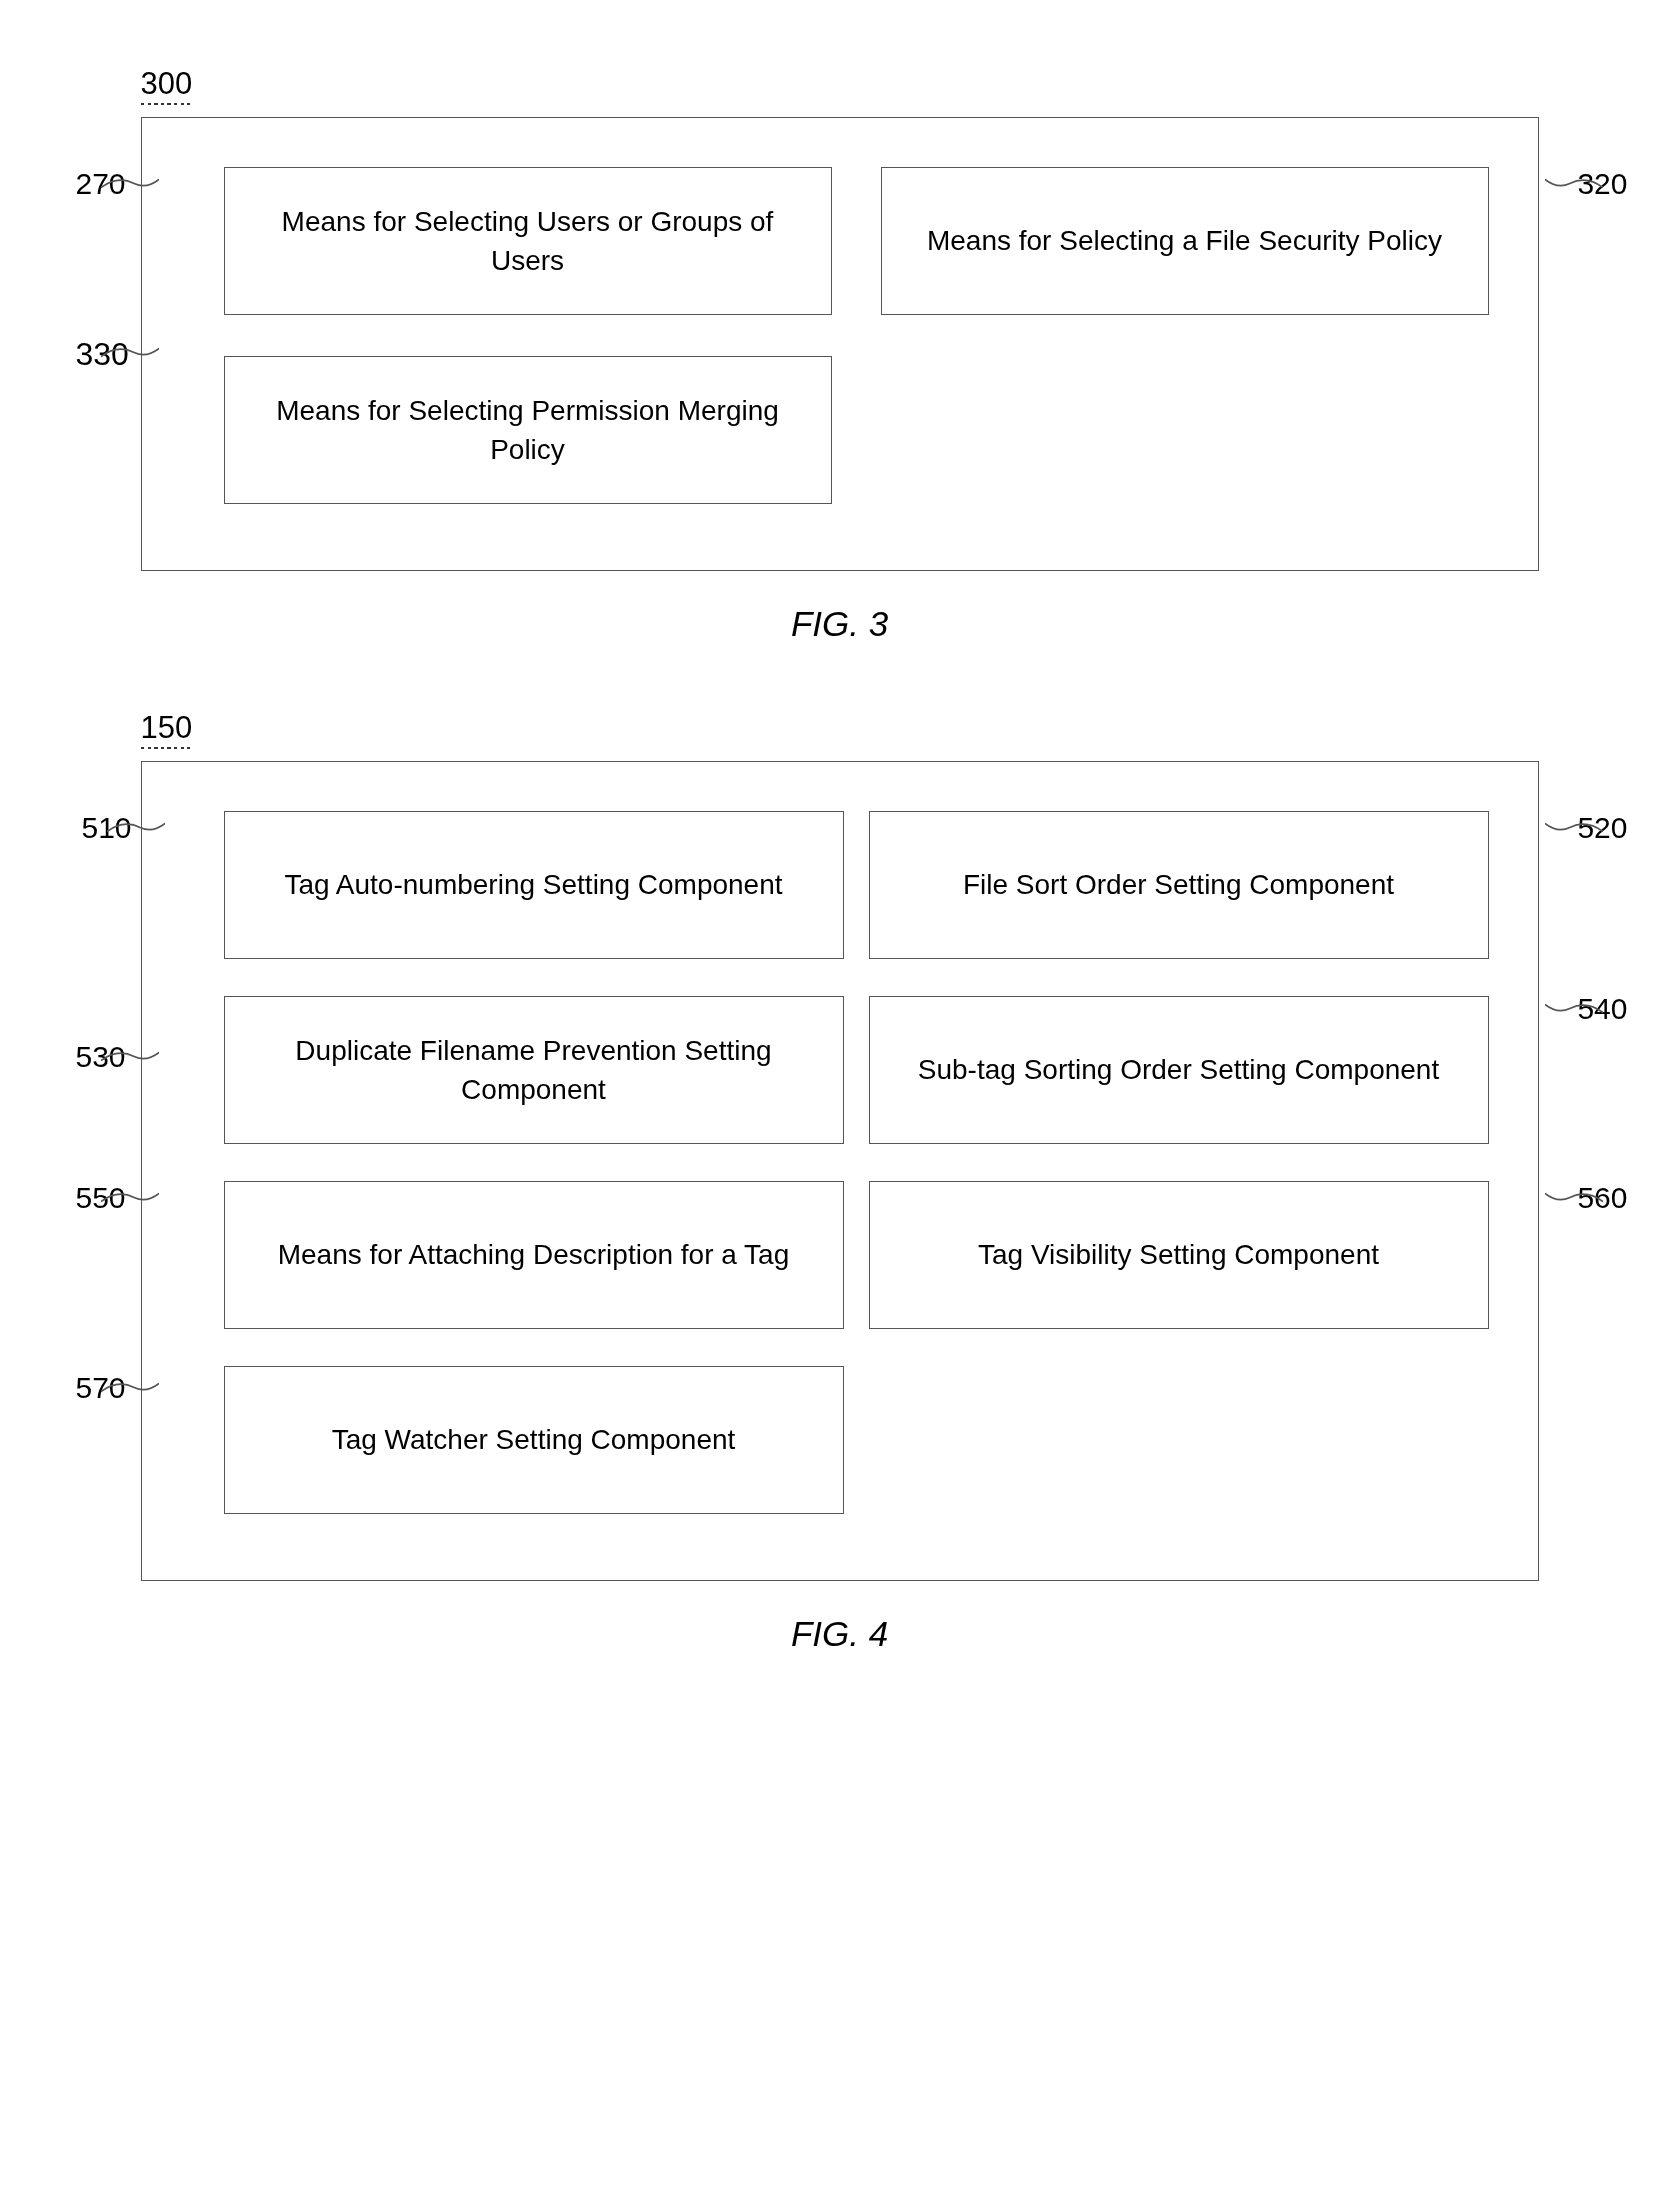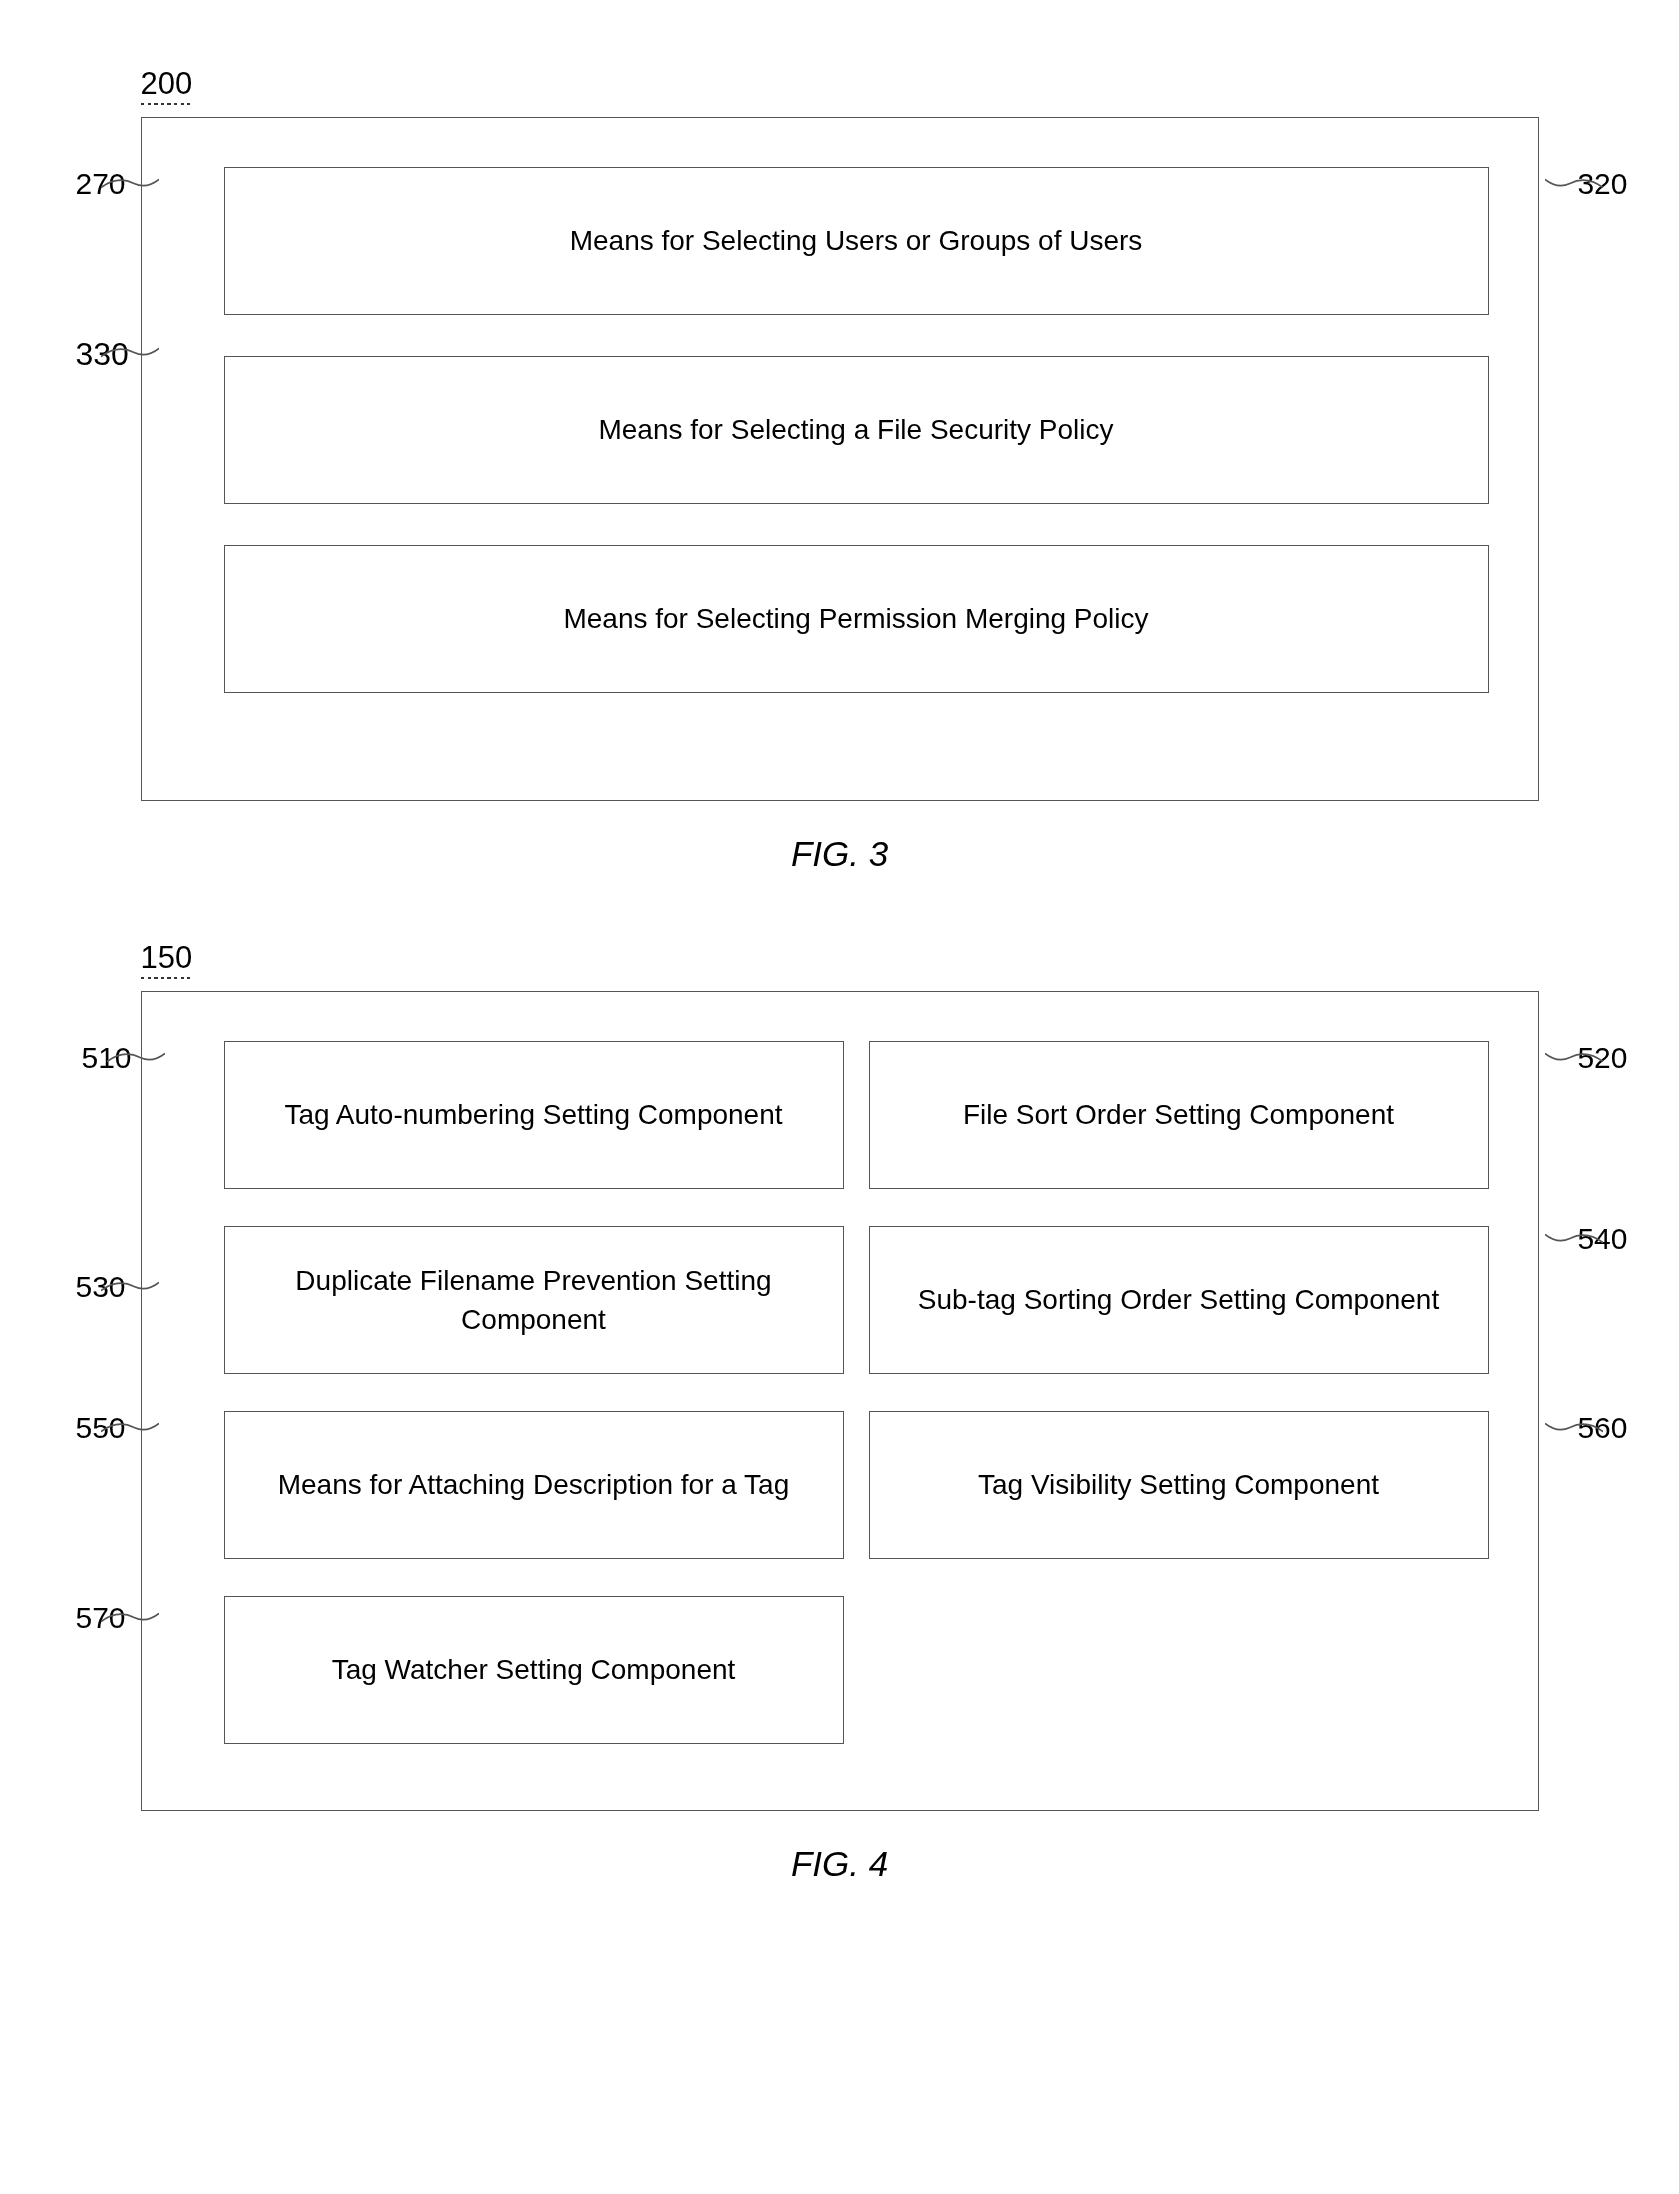--- a/index.html
+++ b/index.html
@@ -38,21 +38,21 @@
     .outer-box {
       border: 1.6px solid #555;
       position: relative;
       background: #fff;
     }
 
     .fig3-outer {
       width: 100%;
       padding: 49px 49px 66px 82px;
       display: grid;
-      grid-template-columns: 1fr;
+      grid-template-columns: 1fr 1fr;
       grid-template-rows: auto auto;
       gap: 41px 49px;
     }
 
     .label-310 {
       position: absolute;
       left: -66px;
       top: 49px;
       font-size: 30px;
     }
@@ -187,21 +187,21 @@
     }
   </style>
 </head>
 <body>
 
 <div class="page">
 
   <div class="fig3-section">
     <div class="outer-wrapper">
       <div class="ref-number" style="font-size:31px; margin-bottom:15px; display:inline-block;">
-        <span>200</span>
+        <span>300</span>
       </div>
       <div class="outer-box" style="position:relative;">
 
         <div class="label-310">
           <span>270</span>
           <svg width="58" height="25" style="position:absolute; left:25px; top:4.1px;" viewBox="0 0 70 30">
             <path d="M 0 20 Q 20 5 40 15 Q 55 22 70 10" stroke="#555" stroke-width="2" fill="none"></path>
           </svg>
         </div>
         <div class="label-320">

